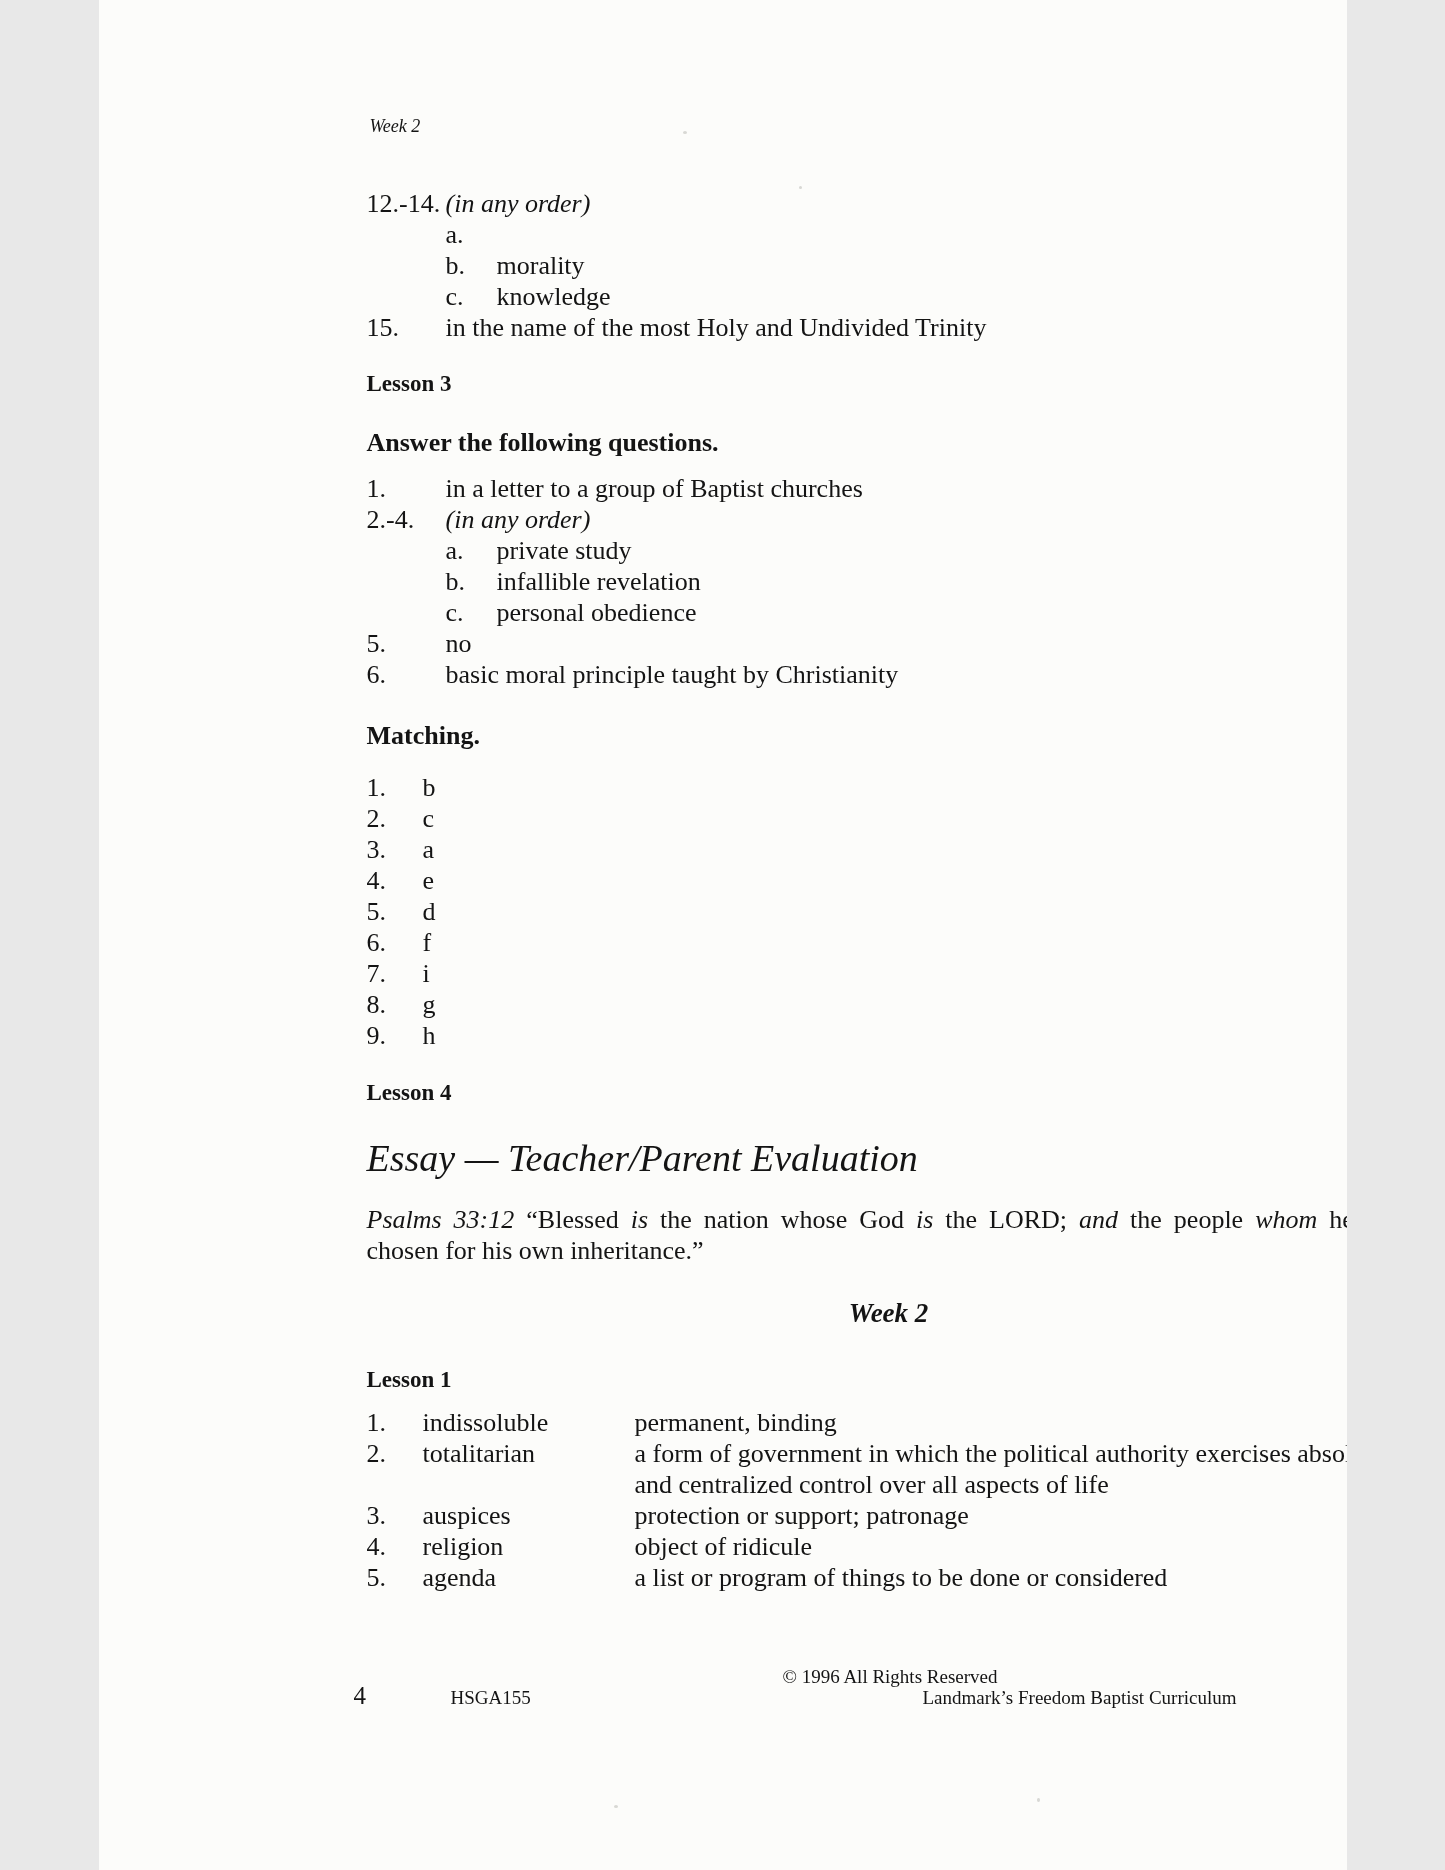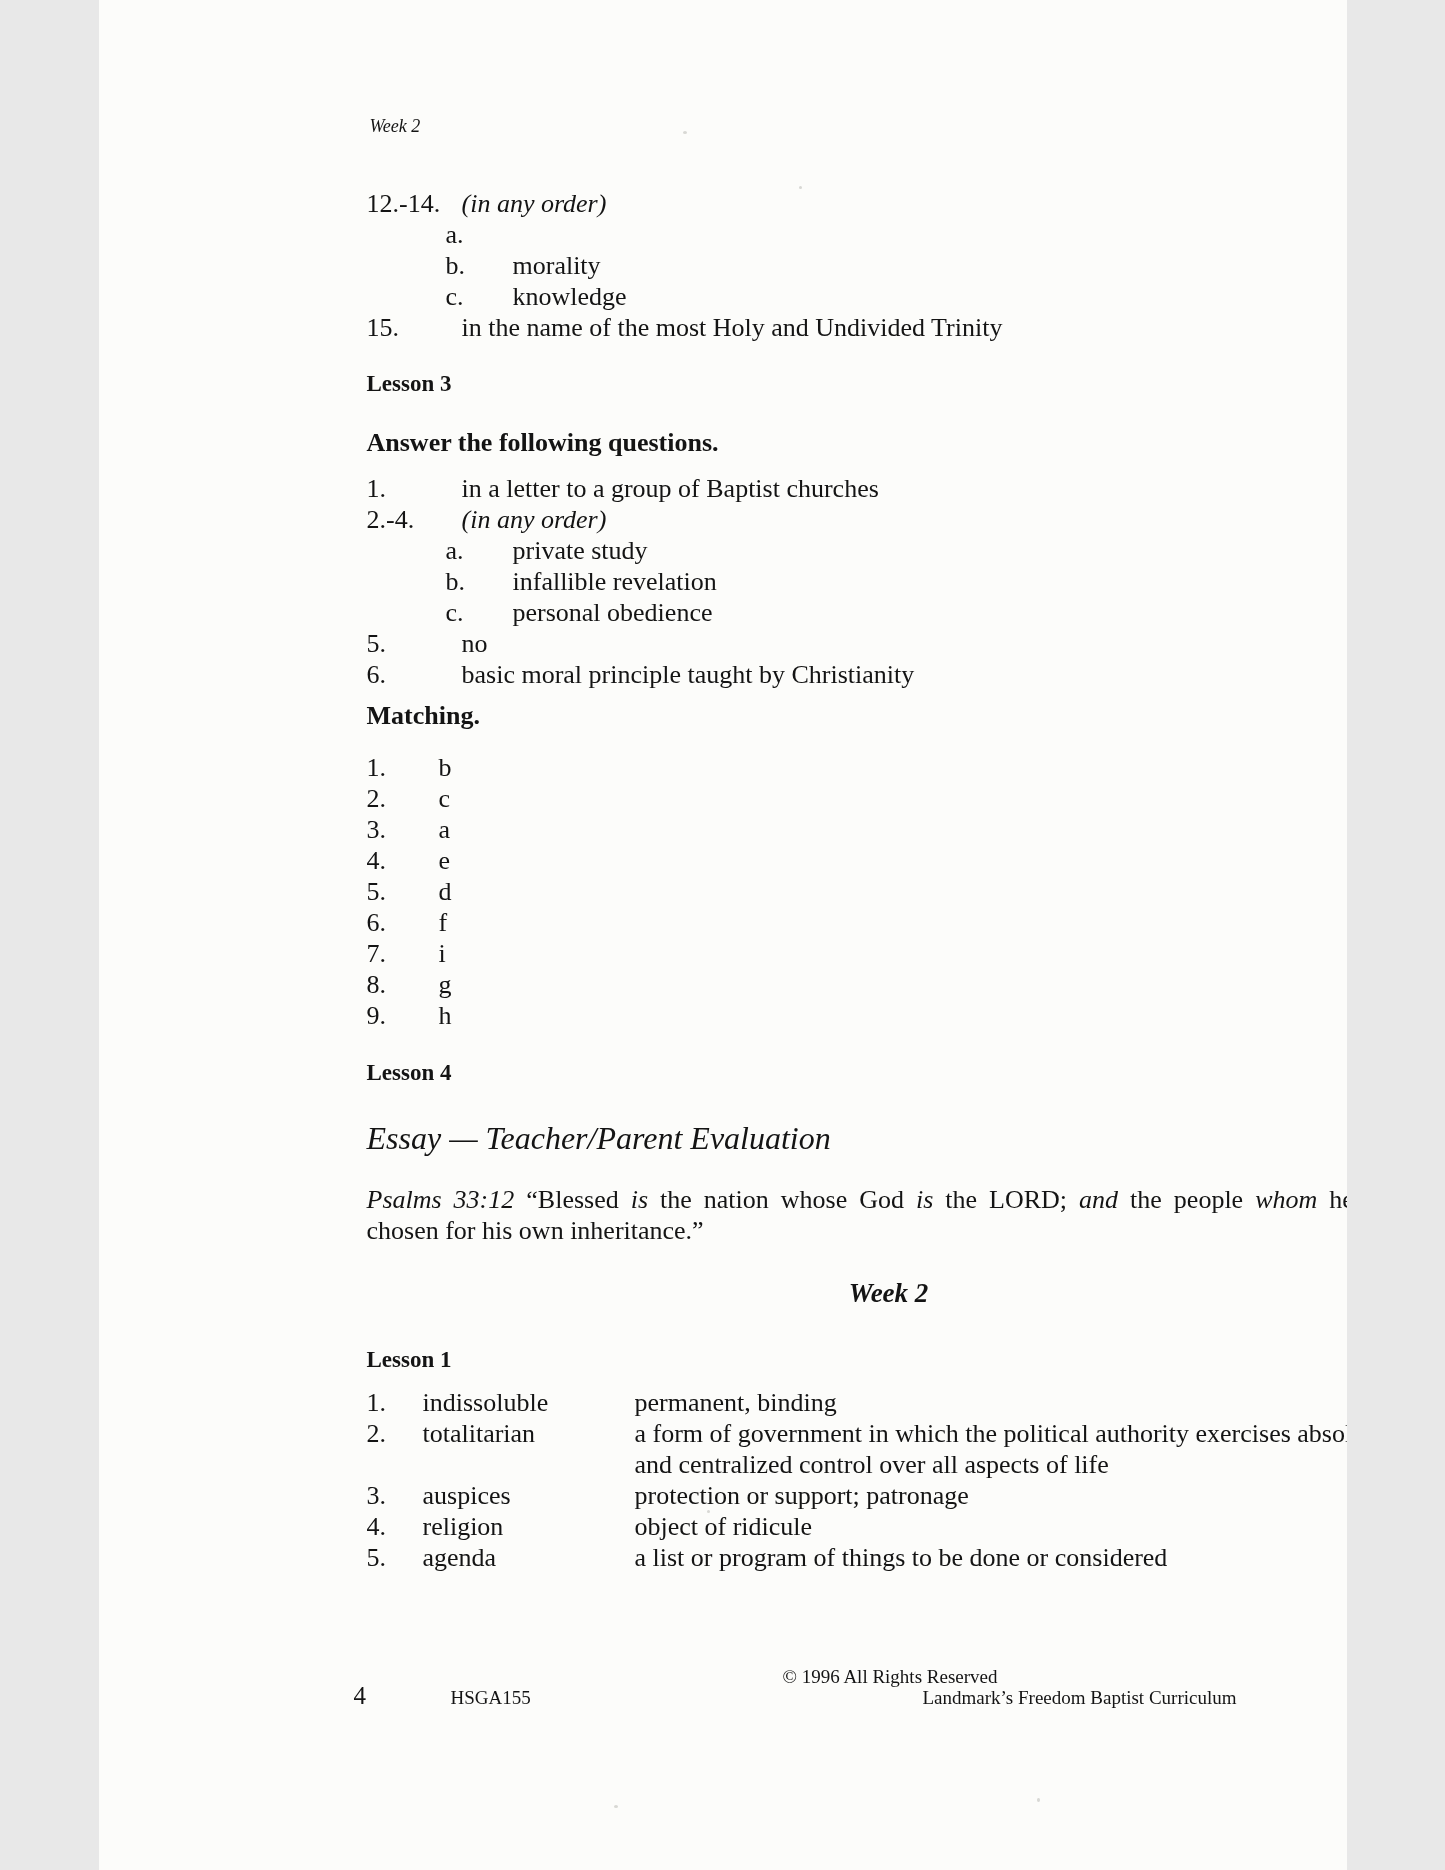--- a/index.html
+++ b/index.html
@@ -14,36 +14,36 @@
     line-height:31px;
     overflow:hidden;
   }
   .running-head {
     position:absolute; left:271px; top:116px;
     font-size:18px; line-height:20px; font-style:italic;
   }
   .content {
     position:absolute; left:268px; top:188px; width:1044px;
   }
-  .row { display:flex;gap:16px; }
+  .row { display:flex; }
   .num  { flex:0 0 79px; }
   .txt  { flex:1 1 auto; }
   .sub  { padding-left:79px; }
   .sl   { flex:0 0 51px; }
   .mnum { flex:0 0 56px; }
   .it   { font-style:italic; }
   .lesson-heading { font-weight:bold; font-size:23px; line-height:31px; }
   .section-heading { font-weight:bold; font-size:26px; line-height:31px; }
   .mt12 { margin-top:12px; } .mt15 { margin-top:15px; }
-  .mt21 { margin-top:21px; } .mt23 { margin-top:10px; }
+  .mt21 { margin-top:21px; } .mt23 { margin-top:30px; }
   .mt25 { margin-top:25px; } .mt26 { margin-top:26px; }
   .mt27 { margin-top:27px; } .mt28 { margin-top:28px; }
   .mt31 { margin-top:31px; } .mt34 { margin-top:34px; }
   .essay-heading {
-    font-style:italic; font-size:32px; line-height:38px; font-weight:normal;
+    font-style:italic; font-size:38px; line-height:38px; font-weight:normal;
   }
   .verse-line1 { text-align:justify; text-align-last:justify; }
   .week-heading {
     text-align:center; font-weight:bold; font-style:italic;
     font-size:27px; line-height:33px;
   }
   .vrow { display:flex; }
   .vnum  { flex:0 0 56px; }
   .vword { flex:0 0 212px; }
   .vdef  { flex:1 1 auto; max-width:776px; }

